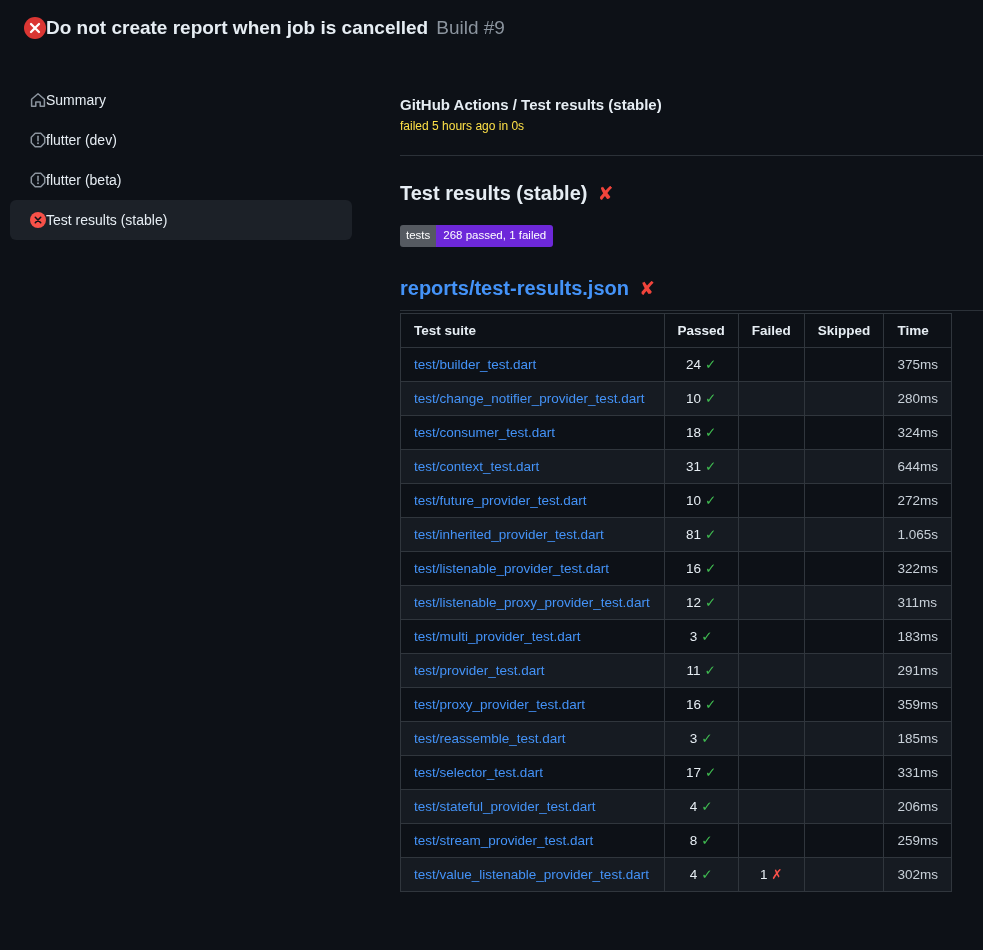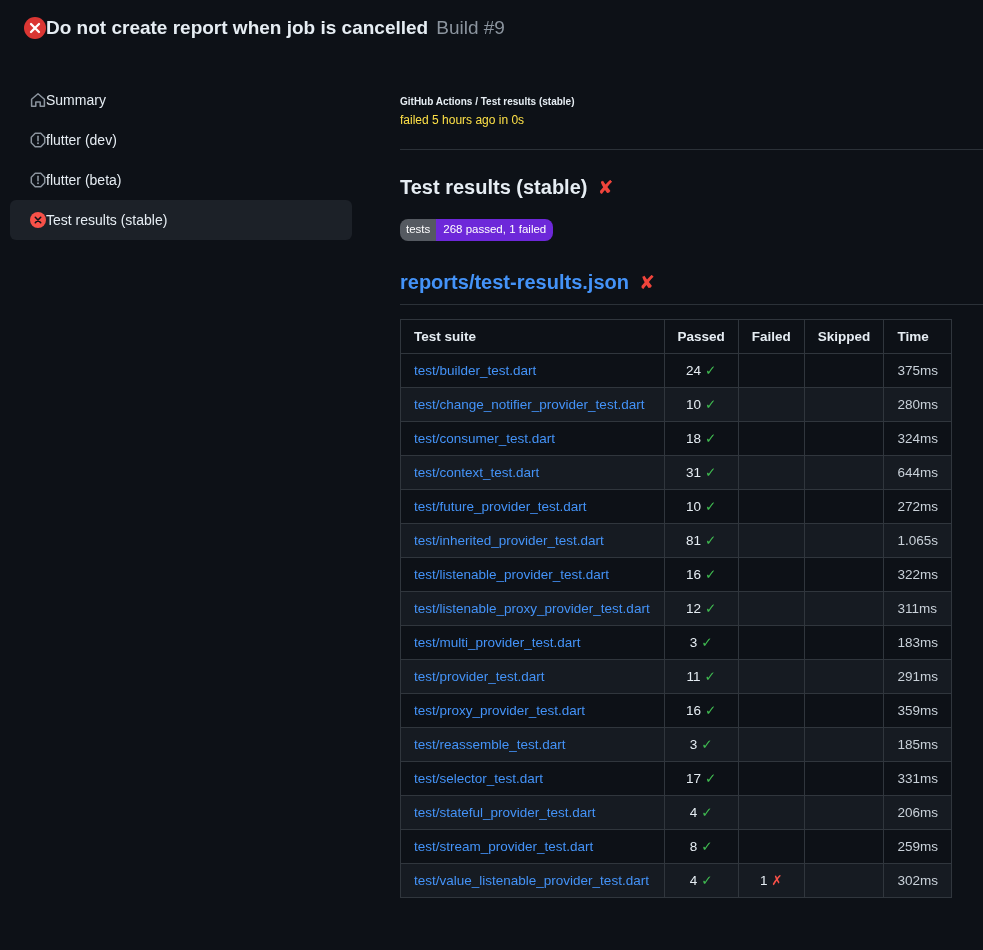--- a/index.html
+++ b/index.html
@@ -19,41 +19,41 @@
   aside { width:400px; box-sizing:border-box; padding:24px 48px 0 10px; flex:0 0 auto; }
   main  { flex:1; padding-top:40px; min-width:0; }
   
   .side-item { display:flex; align-items:center; padding:10px 16px 10px 20px;
                border-radius:6px; cursor:pointer; line-height:20px; }
   .side-item.selected { background:#1c2128; }
   .jobs-label { color:#8b949e; font-size:12px; margin:20px 0 14px 20px; }
   .job-ic, .home-ic { width:16px; height:16px; flex:0 0 auto; display:block; }
   .job-label { color:#e6edf3; }
   
-  .crumb { font-weight:700; font-size:10px; }
+  .crumb { font-weight:700; font-size:15px; }
   .status-line { color:#fde047; font-size:12px; margin-top:6px; }
   .divider { border-top:1px solid #2b3138; margin-top:22px; }
   h2.section-heading { margin-top:26px; font-size:20px; font-weight:700;
                        display:flex; align-items:center; gap:10px; }
   .x-glyph { color:#f0443b; font-weight:900; font-size:19px; line-height:1;
              font-family:"DejaVu Sans",sans-serif; }
   
   .badge { display:inline-flex; margin-top:20px; font-size:11.5px; line-height:1;
-           border-radius:8px; overflow:hidden; font-weight:400; color:#fff; }
+           border-radius:3px; overflow:hidden; font-weight:400; color:#fff; }
   .badge .b-label { background:#555a61; padding:5px 6px; }
   .badge .b-value { background:#6d28d9; padding:5px 7px; }
   
   .report-heading { margin-top:30px; padding-bottom:10px; border-bottom:1px solid #2b3138;
                     font-size:20px; font-weight:700; display:flex; align-items:center; gap:10px; }
   .report-link { color:#4493f8; text-decoration:none; cursor:pointer; }
   
   .summary-line { margin-top:18px; color:#e6edf3; }
   .summary-line b { font-weight:700; }
   
-  table { border-collapse:collapse; width:552px; margin-top:14px; font-size:13.5px; }
+  table { border-collapse:collapse; width:552px; margin-top:2px; font-size:13.5px; }
   th, td { border:1px solid #30363d; padding:7px 13px; line-height:19px; }
   th { text-align:left; font-weight:700; color:#e6edf3; white-space:nowrap; }
   tbody tr:nth-child(even) { background:#161b22; }
   col.c-suite { width:270px; } col.c-pass { width:68px; } col.c-fail { width:66px; }
   col.c-skip { width:80px; } col.c-time { width:68px; }
   td.num-cell { text-align:center; white-space:nowrap; }
   td.time-cell { color:#c9d1d9; white-space:nowrap; }
   a.suite-link { color:#4493f8; text-decoration:none; cursor:pointer; }
   .check { color:#3fb950; font-weight:700; font-family:"DejaVu Sans",sans-serif; }
   .cross { color:#f85149; font-weight:700; font-family:"DejaVu Sans",sans-serif; }

